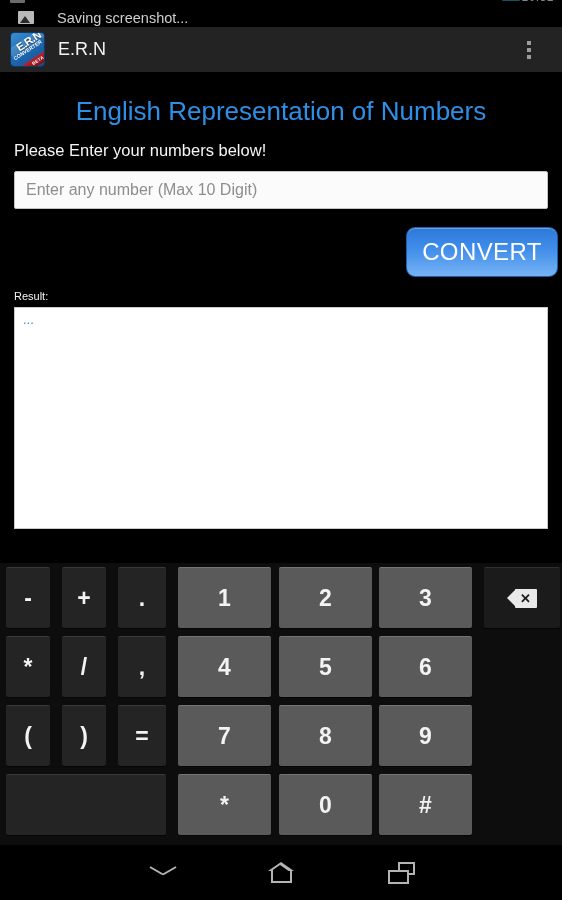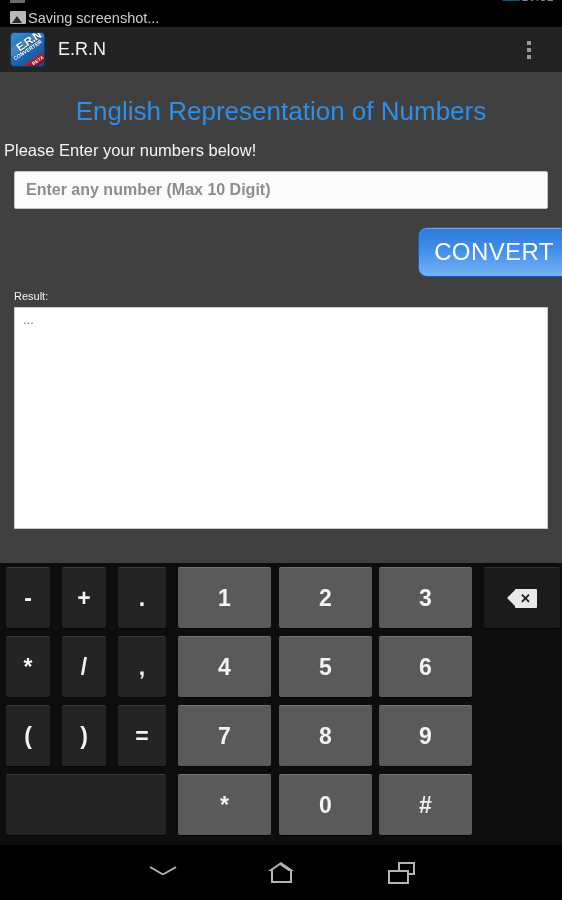--- a/index.html
+++ b/index.html
@@ -26,21 +26,21 @@
   .sb-clock {
     position: absolute; right: 8px; top: 0px;
     color: #7b8b95; font-size: 12px; letter-spacing: .5px;
   }
   .sb-batt {
     position: absolute; right: 42px; top: 1px; width: 18px; height: 10px;
     background: #1b4f63; border-radius: 1px;
   }
   .notif {
     position: absolute; left: 0; top: 8px; width: 562px; height: 19px;
-    display: flex; align-items: center; gap: 2px; padding-left: 10px;
+    display: flex; align-items: center; gap: 23px; padding-left: 18px;
   }
   .notif-icon {
     position: relative; width: 16px; height: 13px;
     background: #b9b9b9; border-radius: 1px; flex: none;
   }
   .notif-icon::after {
     content: ""; position: absolute; left: 2px; bottom: 1.5px;
     width: 0; height: 0;
     border-left: 5px solid transparent; border-right: 5px solid transparent;
     border-bottom: 7px solid #2a2a2a;
@@ -90,41 +90,40 @@
   .overflow {
     position: absolute; right: 22px; top: 50%; transform: translateY(-50%);
     display: flex; flex-direction: column; gap: 3px; cursor: pointer;
     padding: 6px 9px;
   }
   .overflow i { display: block; width: 4px; height: 4px; background: #9b9b9b; }
 
   
   .content {
     position: absolute; top: 72px; left: 0; width: 562px; height: 562px;
-    background: #404040;
+    background: #000000;
   }
   .headline {
     margin-top: 24px; text-align: center;
     color: #2f8fe6; font-size: 26px; font-weight: normal;
   }
   .subtitle {
-    margin-top: 14px; padding-left: 4px;
+    margin-top: 14px; padding-left: 14px;
     color: #f4f4f4; font-size: 16.5px;
   }
   .number-input {
     display: block; margin: 11px 14px 0 14px;
     width: 534px; height: 38px;
     background: #fbfbfb; border: 1px solid #c2c2c2; border-radius: 2px;
     padding: 0 11px; font-size: 16px; color: #222;
     font-family: "Liberation Sans", sans-serif;
-    font-weight: bold;
   }
   .number-input::placeholder { color: #8d8d8d; }
   .convert-row {
-    margin-top: 18px; padding-right: 0; display: flex; justify-content: flex-end;
+    margin-top: 18px; padding-right: 12px; display: flex; justify-content: flex-end;
   }
   .convert-btn {
     width: 152px; height: 50px; margin-right: -8px;
     background: linear-gradient(#2c79d8 0%, #3f8cea 42%, #76b3f4 100%);
     border: 1px solid #1d5fae; border-radius: 9px;
     color: #ffffff; font-size: 24px; letter-spacing: .4px;
     font-family: "Liberation Sans", sans-serif;
     box-shadow: inset 0 1px 0 rgba(255,255,255,.30);
     cursor: pointer;
   }

